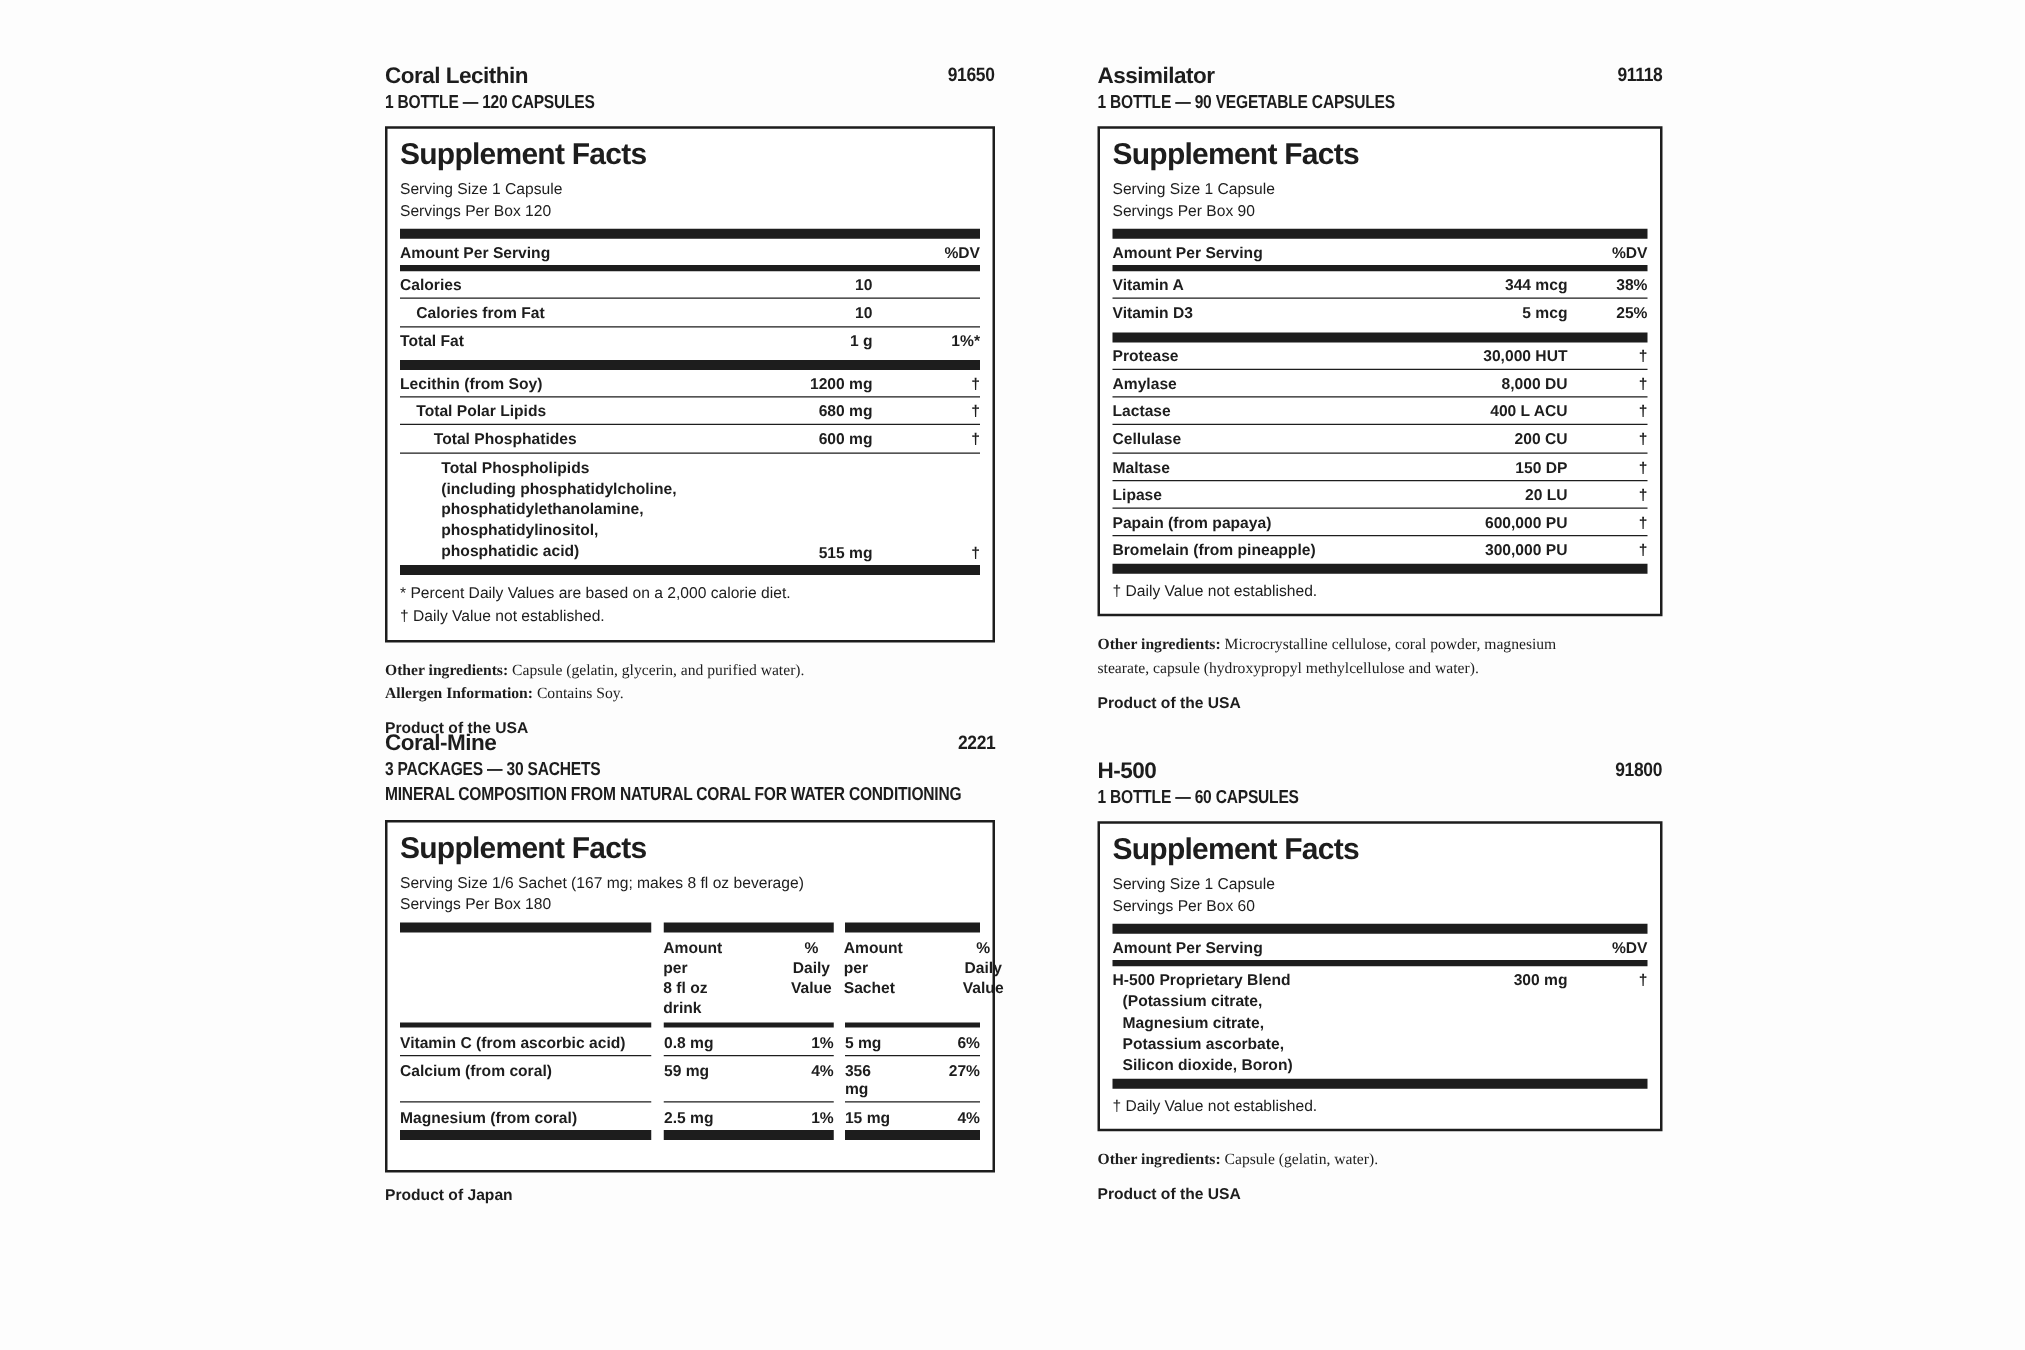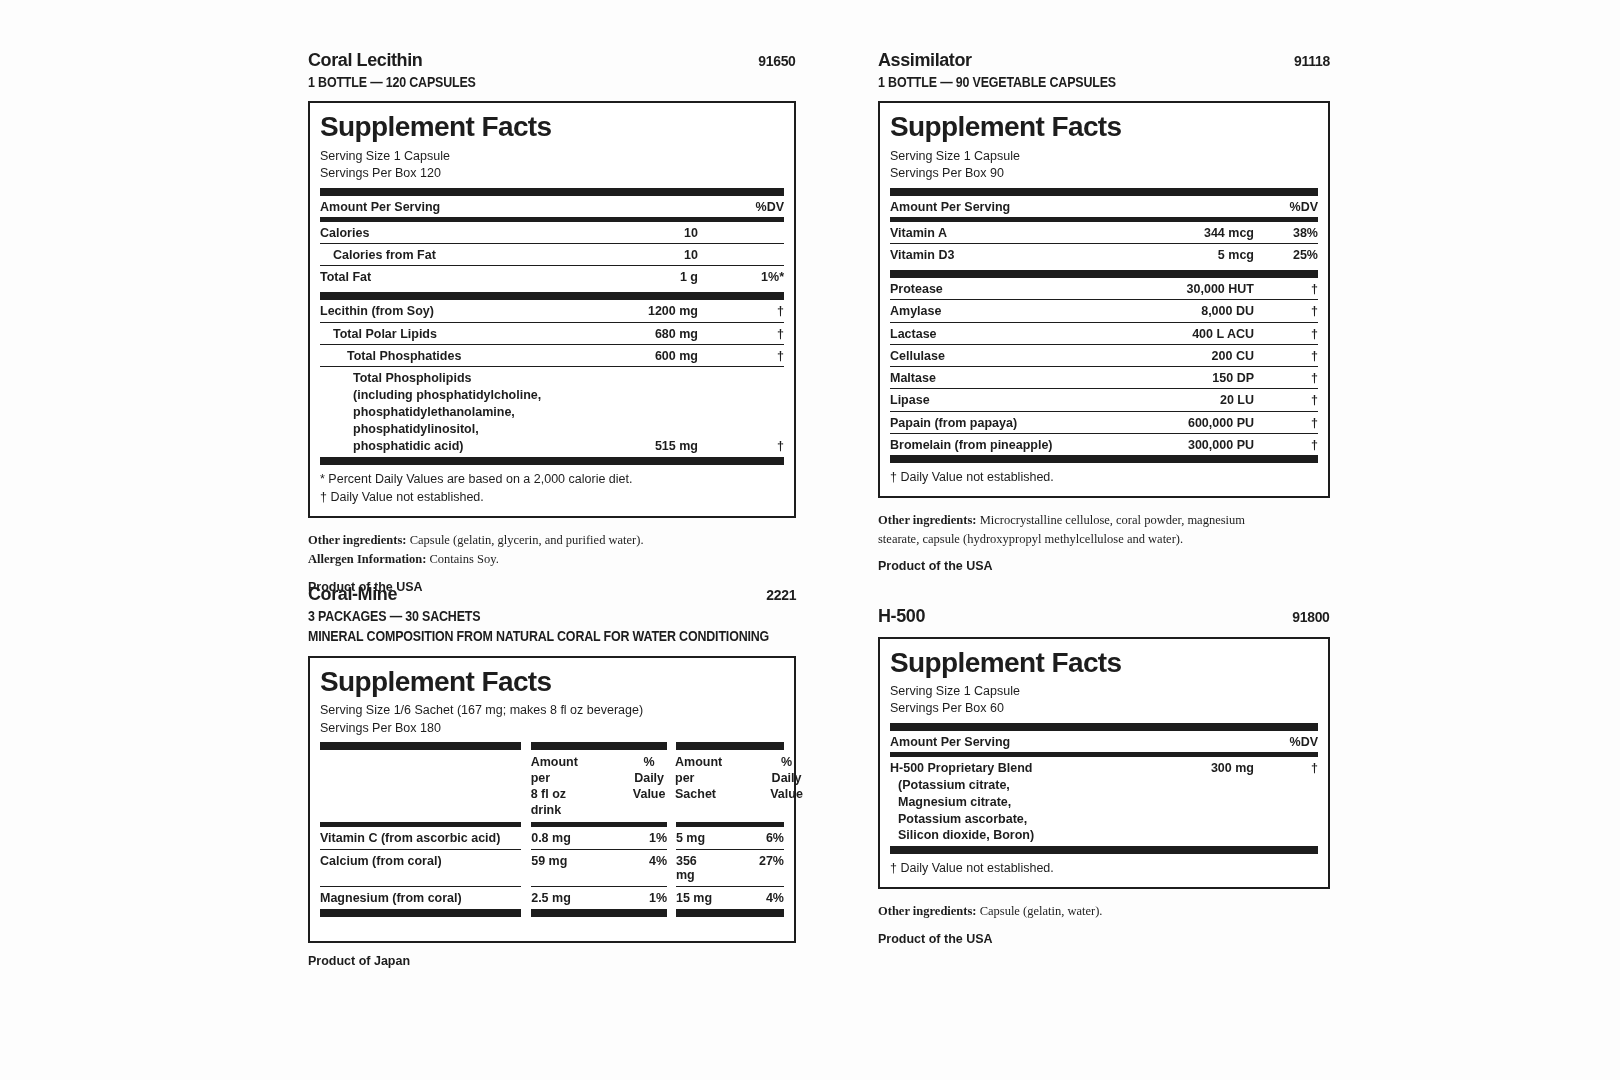--- a/index.html
+++ b/index.html
@@ -15,21 +15,21 @@
   .p488 { width:488px; }
   .p382 { width:452px; }
 
   .head-row { display:flex; justify-content:space-between; align-items:center; }
   .title { font-size:18px; font-weight:700; letter-spacing:-0.4px; line-height:1.2; }
   .code { font-size:15.5px; font-weight:700; letter-spacing:-0.3px; display:inline-block; transform:scaleX(0.9); transform-origin:100% 50%; }
   .sub { font-size:15px; font-weight:700; line-height:1.38; }
   .cond { display:inline-block; transform:scaleX(0.83); transform-origin:0 50%; white-space:nowrap; letter-spacing:-0.2px; }
 
   .box { border:2.5px solid #1d1d1d; background:#fff; padding:7px 10px 9px; margin-top:9px; }
-  .sfh { font-size:28px; font-weight:900; letter-spacing:-0.6px; line-height:1.12; margin:1px 0 5px; }
+  .sfh { font-size:24px; font-weight:900; letter-spacing:-0.6px; line-height:1.12; margin:1px 0 5px; }
   .sv { font-size:12.5px; line-height:1.4; font-weight:400; }
   .bar8 { height:8px; background:#1d1d1d; margin-top:5px; }
   .bar8b { height:8px; background:#1d1d1d; }
   .aps { display:flex; justify-content:space-between; font-size:12.5px; font-weight:700; padding:4px 0 3px; }
   .bar5 { height:5px; background:#1d1d1d; }
 
   .sec .trow:not(:first-child) { border-top:1.5px solid #1d1d1d; }
   .trow { display:flex; align-items:baseline; font-size:12.5px; font-weight:700; padding:3px 0 2px; line-height:1.3; }
   .trow .nm { flex:1; }
   .trow .amt { width:120px; text-align:right; white-space:nowrap; }
@@ -340,20 +340,21 @@
     </div>
 
     <div class="origin">Product of Japan</div>
   </section>
 
   <section class="panel p382" style="left:878px; top:606px;">
     <div class="head-row">
       <div class="title">H-500</div>
       <div class="code">91800</div>
     </div>
+    <div class="sub"><span class="cond">1 BOTTLE — 60 CAPSULES</span></div>
 
     <div class="box">
       <div class="sfh">Supplement Facts</div>
       <div class="sv">Serving Size 1 Capsule</div>
       <div class="sv">Servings Per Box 60</div>
       <div class="bar8"></div>
       <div class="aps">
         <span>Amount Per Serving</span>
         <span>%DV</span>
       </div>

